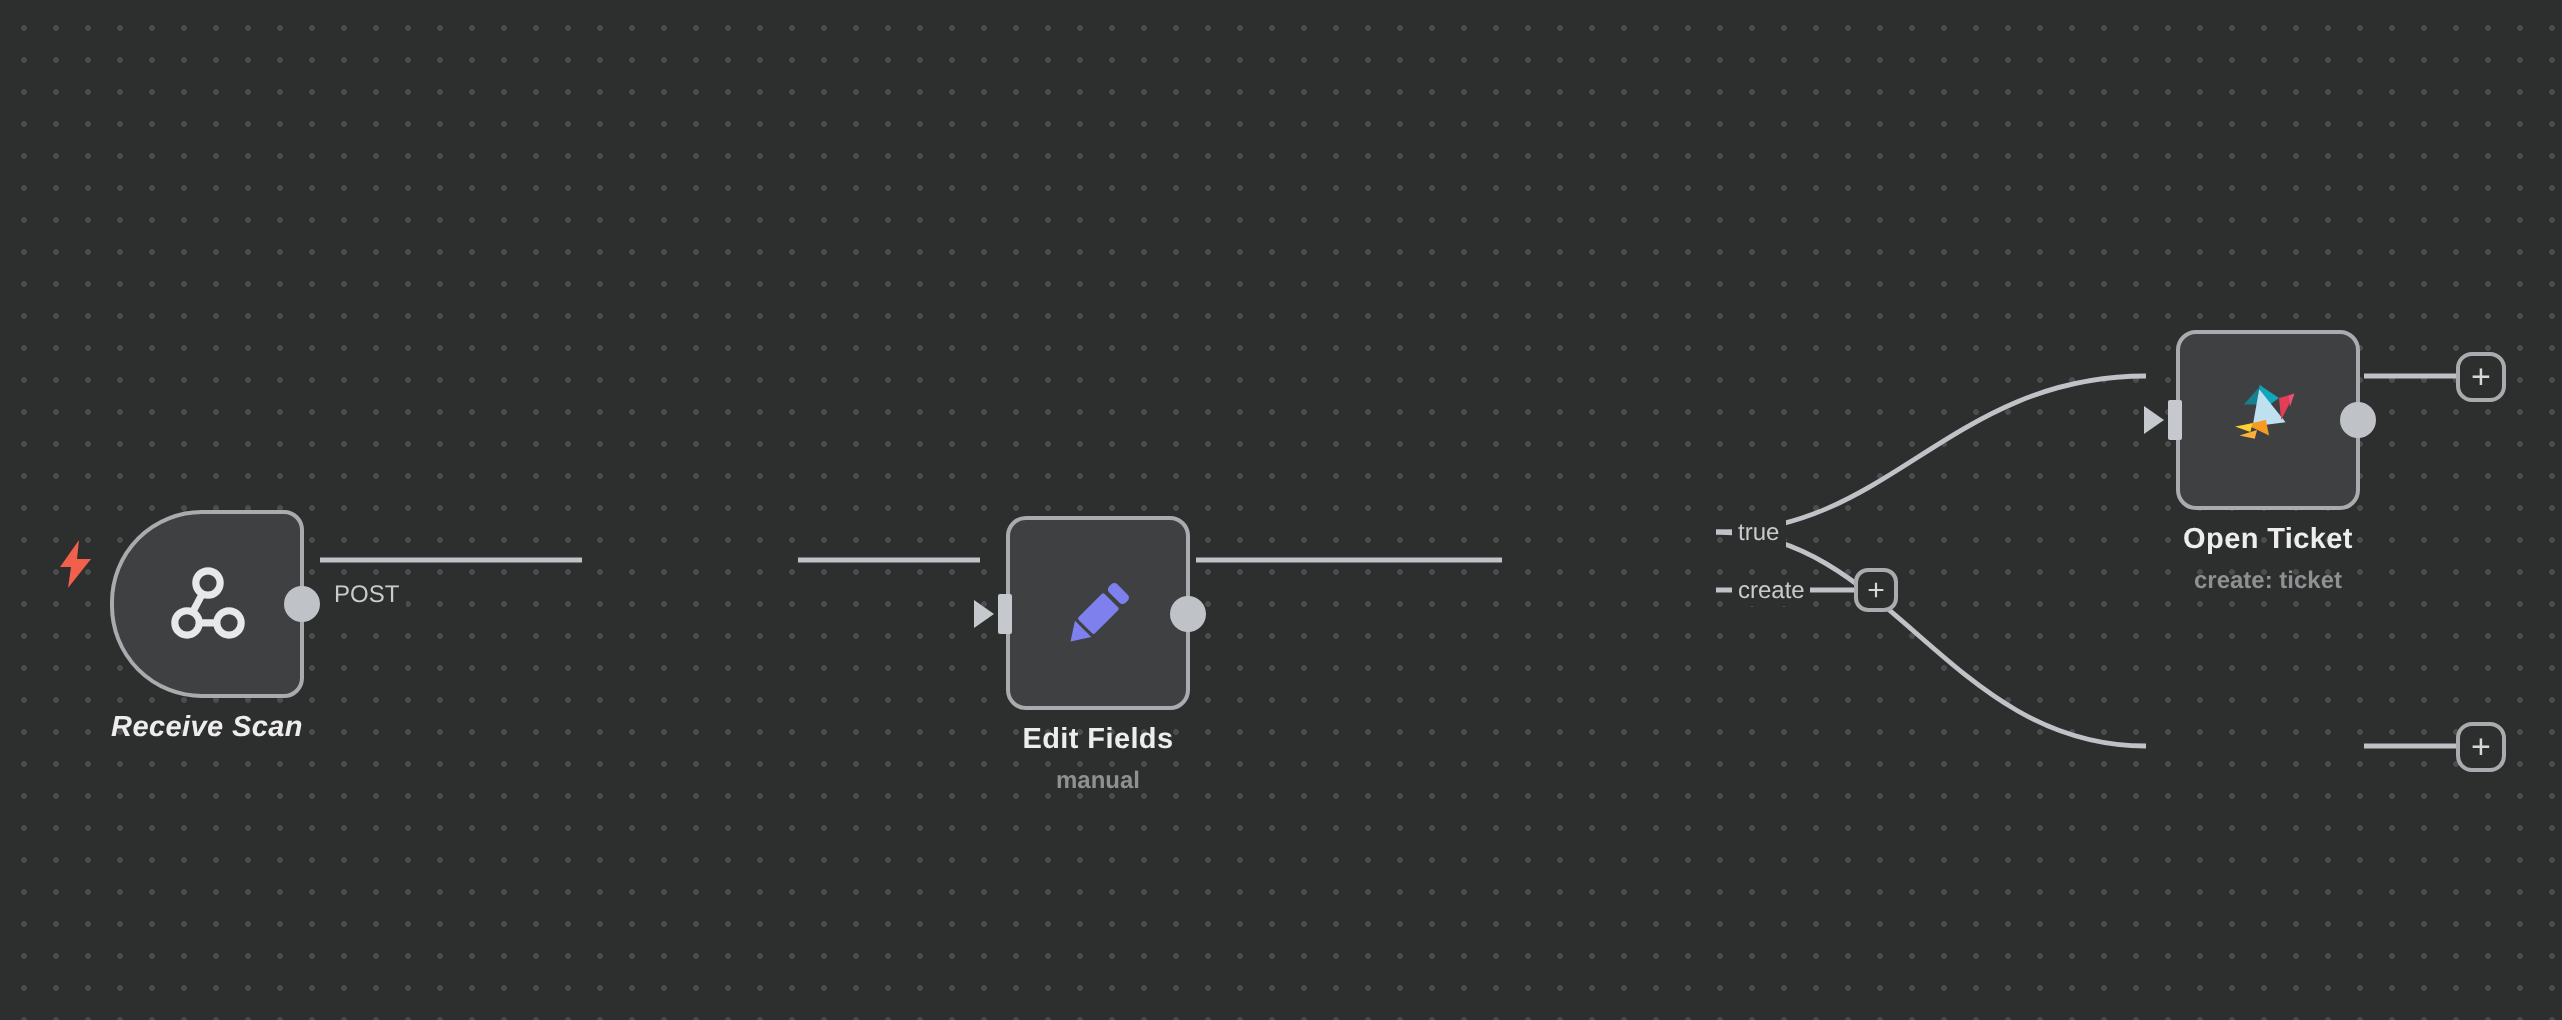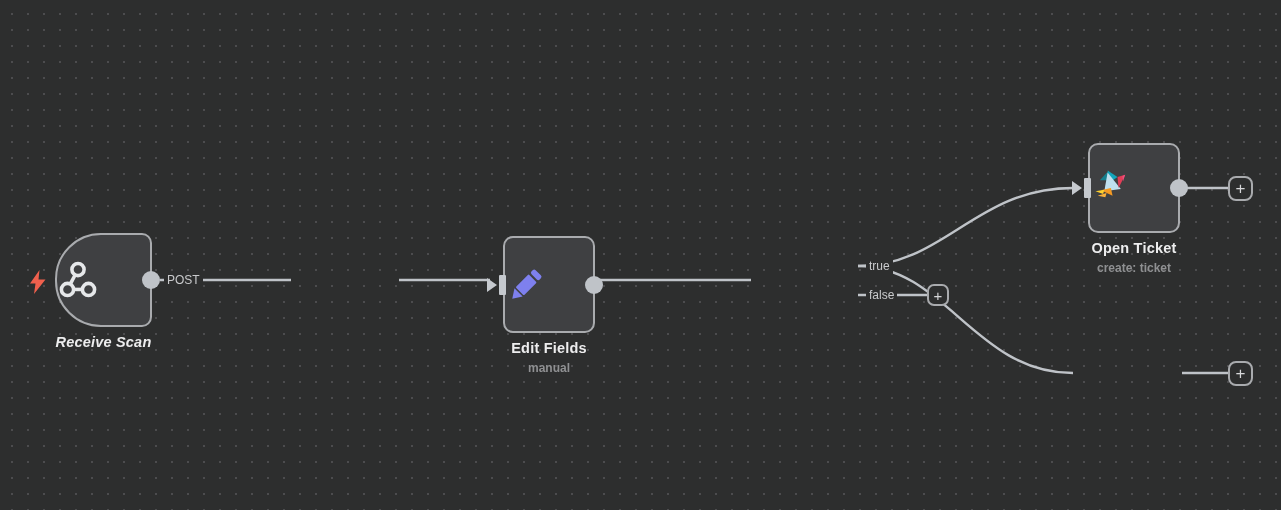--- a/index.html
+++ b/index.html
@@ -7,21 +7,21 @@
   .canvas{
     position:relative;width:1281px;height:510px;overflow:hidden;
     background-color:#2d2e2e;
     background-image:radial-gradient(circle,#4c4c4e 1.4px,transparent 1.5px);
     background-size:16px 16px;background-position:4px 6px;
   }
   .wires{position:absolute;left:0;top:0;z-index:1;pointer-events:none;}
   .wires path{stroke:#bfc3c8;stroke-width:2.4;fill:none;}
   .node{
     position:absolute;z-index:3;background:#3f4042;border:2.4px solid #a9abae;
-    border-radius:10px;display:flex;align-items:center;
+    border-radius:10px;display:flex;align-items:center;justify-content:center;margin-top:22px;
   }
   .node.trigger{border-radius:46px 10px 10px 46px;font-style:italic;}
   .node-label{
     position:absolute;top:100%;margin-top:9px;left:50%;transform:translateX(-50%);
     white-space:nowrap;font-size:14.5px;font-weight:700;color:#ededee;letter-spacing:.2px;
   }
   .node-sub{
     position:absolute;top:100%;margin-top:30px;left:50%;transform:translateX(-50%);
     white-space:nowrap;font-size:12px;font-weight:700;color:#8f9092;
   }
@@ -62,23 +62,23 @@
     <path d="M858,266 C945,266 975,373 1073,373"></path>
     <path d="M858,295 H928"></path>
     <path d="M1182,188 H1229"></path>
     <path d="M1182,373 H1229"></path>
   </svg>
 
   <svg class="bolt" style="left:30px;top:270px" width="16" height="24" viewBox="0 0 16 24">
     <polygon points="9.5,0 0,13.5 5.5,13.5 4,24 15.5,9.5 8.5,9.5" fill="#f0604d"></polygon>
   </svg>
 
-  <div class="port-label" style="left:164px;top:273px">POST</div>
+  <div class="port-label" style="left:164px;top:290px">POST</div>
   <div class="port-label" style="left:866px;top:259px">true</div>
-  <div class="port-label" style="left:866px;top:288px">false</div>
+  <div class="port-label" style="left:866px;top:288px">create</div>
 
   <div class="plus sm" style="left:927px;top:284px">+</div>
   <div class="plus big" style="left:1228px;top:176px">+</div>
   <div class="plus big" style="left:1228px;top:361px">+</div>
 
   <div class="node trigger" style="left:55px;top:233px;width:97px;height:94px">
     <svg class="nicon" width="42" height="42" viewBox="0 0 40 40">
       <g stroke="#e6e8ea" stroke-width="3.4" fill="none">
         <path d="M20 10 L10 29"></path>
         <path d="M10 29 H30"></path>

